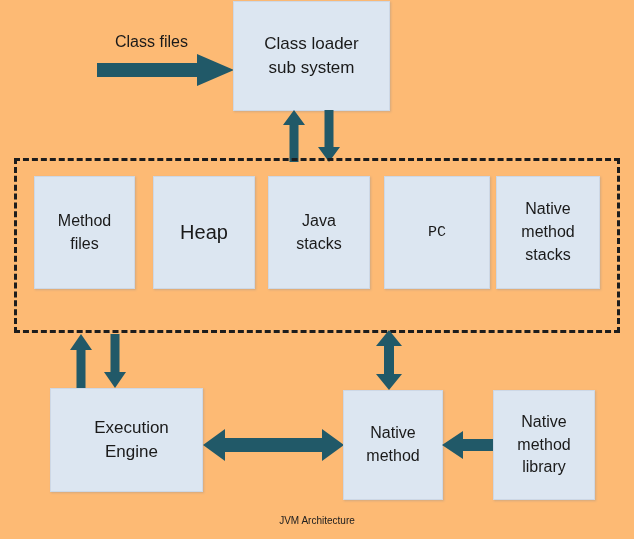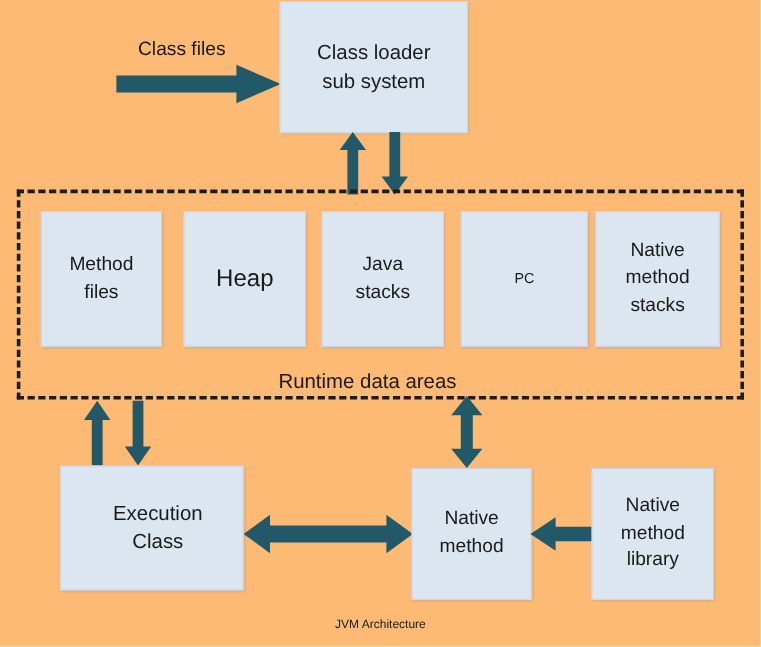--- a/index.html
+++ b/index.html
@@ -99,47 +99,46 @@
 
   <div class="box" style="left:153px; top:176px; width:102px; height:113px; font-size:20px;">
     <span class="ln">Heap</span>
   </div>
 
   <div class="box" style="left:268px; top:176px; width:102px; height:113px; font-size:16px;">
     <span class="ln">Java</span>
     <span class="ln">stacks</span>
   </div>
 
-  <div class="box" style="left:384px; top:176px; width:106px; height:113px; font-size:12px;">
+  <div class="box" style="left:384px; top:176px; width:106px; height:113px; font-size:15px;font-family:Liberation Mono, monospace;">
     <span class="ln">PC</span>
   </div>
 
   <div class="box" style="left:496px; top:176px; width:104px; height:113px; font-size:16px;">
     <span class="ln">Native</span>
     <span class="ln">method</span>
     <span class="ln">stacks</span>
   </div>
 
-  <div class="label" style="left:232px; top:308px; font-size:17px;">Runtime data areas</div>
 
   <svg class="arrow" style="left:70px; top:334px;" width="22" height="54" viewBox="0 0 22 54">
     <path d="M11,0 L22,16 L15.5,16 L15.5,54 L6.5,54 L6.5,16 L0,16 Z" fill="#215968"></path>
   </svg>
 
   <svg class="arrow" style="left:104px; top:334px;" width="22" height="54" viewBox="0 0 22 54">
     <path d="M11,54 L0,38 L6.5,38 L6.5,0 L15.5,0 L15.5,38 L22,38 Z" fill="#215968"></path>
   </svg>
 
   <svg class="arrow" style="left:376px; top:330px;" width="26" height="60" viewBox="0 0 26 60">
     <path d="M13,0 L26,16 L18,16 L18,44 L26,44 L13,60 L0,44 L8,44 L8,16 L0,16 Z" fill="#215968"></path>
   </svg>
 
   <div class="box" style="left:50px; top:388px; width:153px; height:104px; font-size:17px;padding-left:10px;">
     <span class="ln">Execution</span>
-    <span class="ln">Class</span>
+    <span class="ln">Engine</span>
   </div>
 
   <svg class="arrow" style="left:203px; top:429px;" width="141" height="32" viewBox="0 0 141 32">
     <path d="M0,16 L22,0 L22,9 L119,9 L119,0 L141,16 L119,32 L119,23 L22,23 L22,32 Z" fill="#215968"></path>
   </svg>
 
   <div class="box" style="left:343px; top:390px; width:100px; height:110px; font-size:16px;">
     <span class="ln">Native</span>
     <span class="ln">method</span>
   </div>

